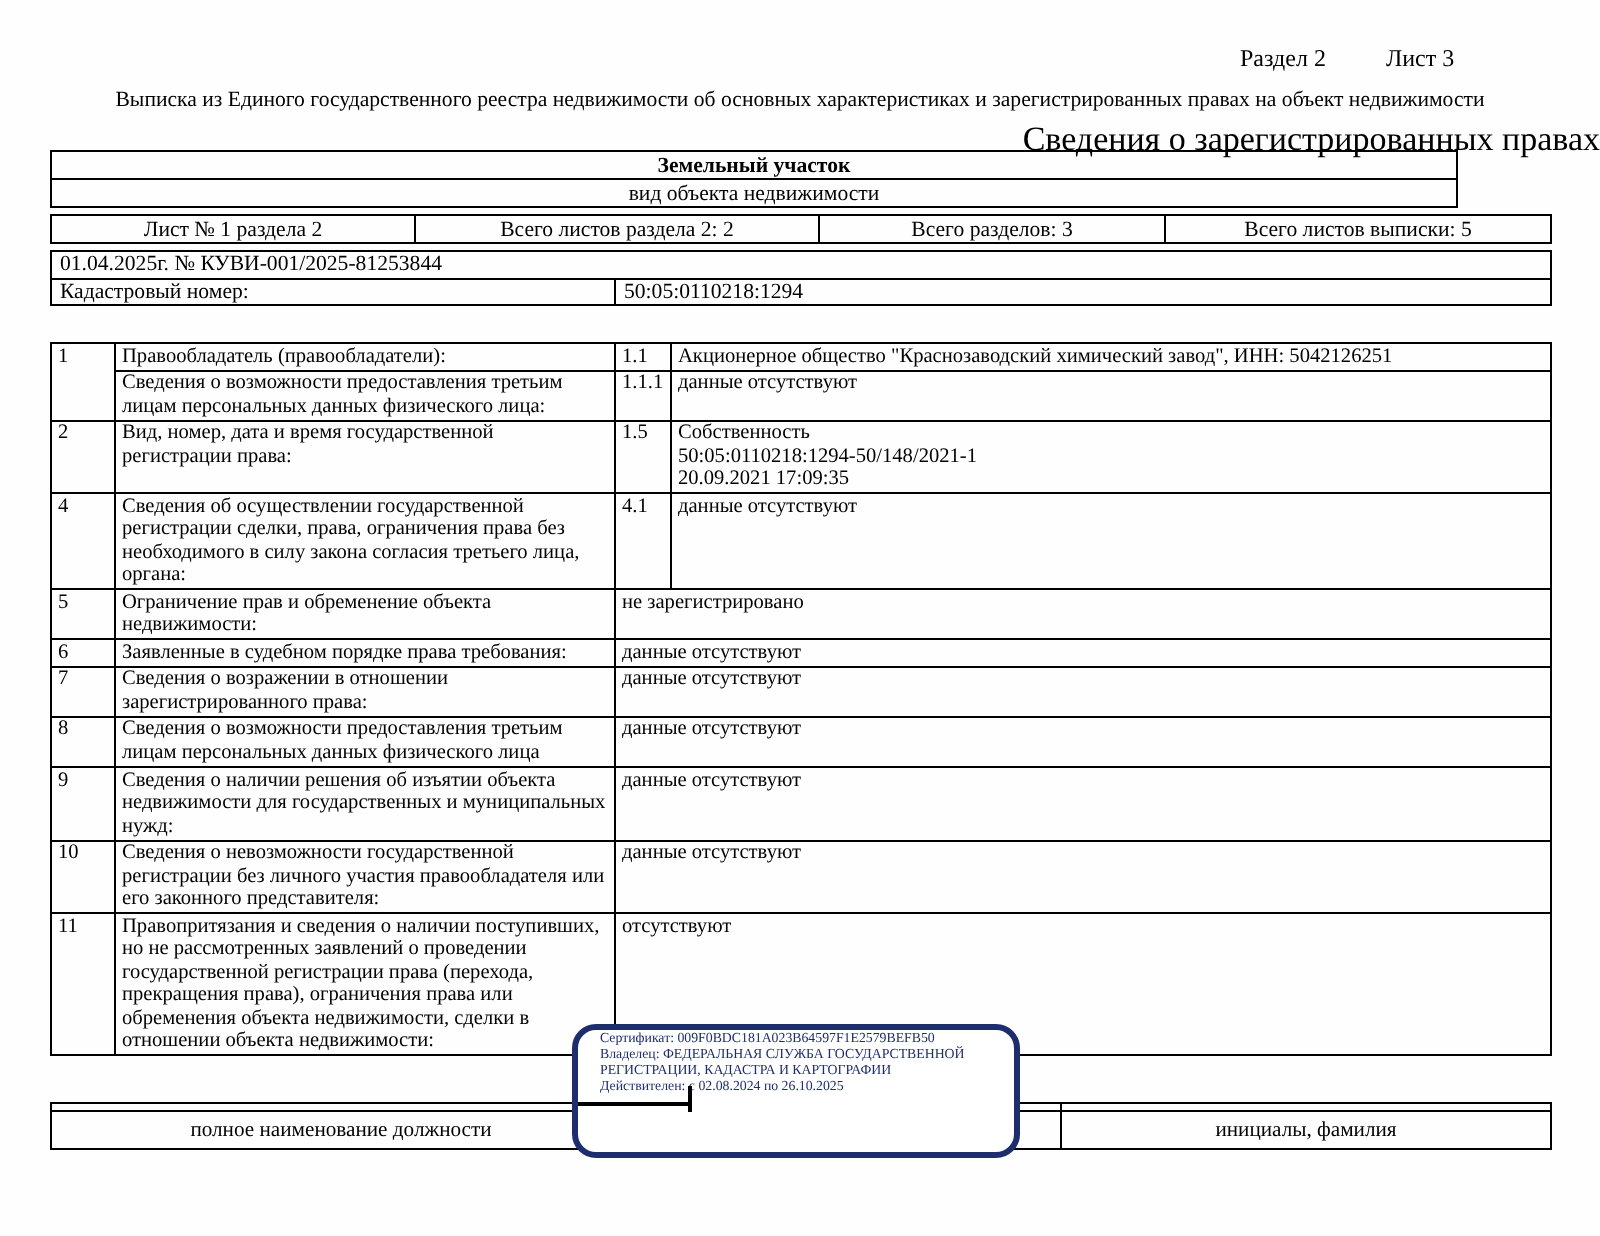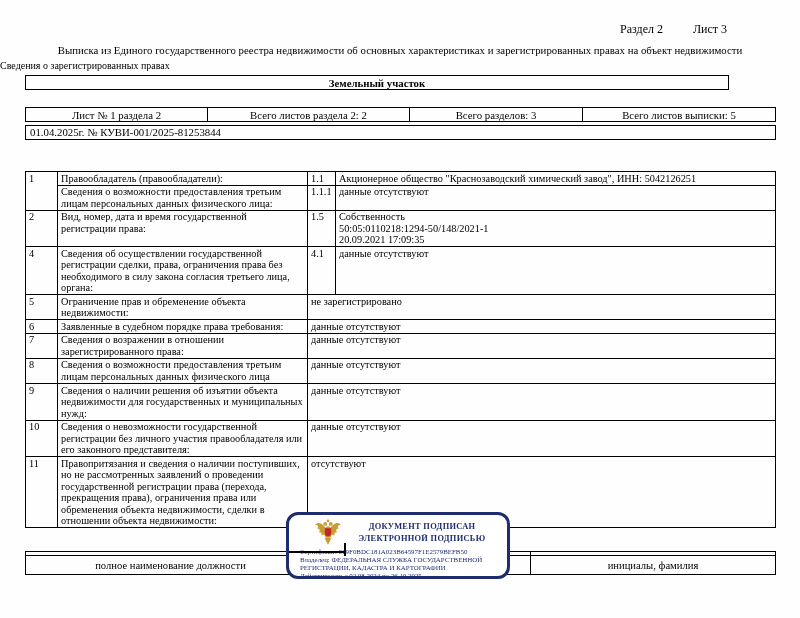--- a/index.html
+++ b/index.html
@@ -6,21 +6,21 @@
   body{
     width:800px;height:618px;position:relative;background:#fefefe;color:#000;
     font-family:"Liberation Serif","DejaVu Serif",serif;
     -webkit-font-smoothing:antialiased;
   }
   .abs{position:absolute;}
   
   .hdr-right{top:22px;left:620px;display:flex;gap:30px;font-size:12px;}
   
   .title1{top:44px;left:0;width:800px;text-align:center;font-size:10.8px;}
-  .title2{top:60px;left:0;width:800px;text-align:left;font-size:10px;}
+  .title2{top:60px;left:0;width:800px;text-align:right;font-size:17px;}
   
   table{border-collapse:collapse;table-layout:fixed;width:704px;}
   td{border:1.6px solid #000;overflow:hidden;}
   
   .tblA{top:75px;left:25px;}
   .tblA td{text-align:center;font-size:10.8px;padding:0;height:13px;}
   .tblA .obj-type{font-weight:bold;}
   .tblB{top:107px;left:25px;}
   .tblB td{text-align:center;font-size:10.8px;padding:0;height:13px;}
   .tblC{top:125px;left:25px;}
@@ -59,20 +59,23 @@
 </div>
 
 <div class="abs title1">Выписка из Единого государственного реестра недвижимости об основных характеристиках и зарегистрированных правах на объект недвижимости</div>
 <div class="abs title2">Сведения о зарегистрированных правах</div>
 
 <table class="abs tblA">
   <tbody>
       <tr>
     <td class="obj-type">Земельный участок</td>
   </tr>
+  <tr>
+    <td>вид объекта недвижимости</td>
+  </tr>
 </tbody>
   </table>
 
 <table class="abs tblB">
   <colgroup>
       <col style="width:182px">
       <col style="width:202px">
       <col style="width:173px">
       <col style="width:193px">
     </colgroup>
@@ -87,20 +90,24 @@
   </table>
 
 <table class="abs tblC">
   <colgroup>
       <col style="width:282px">
       <col style="width:468px">
     </colgroup>
   <tbody>
       <tr>
     <td colspan="2">01.04.2025г. № КУВИ-001/2025-81253844</td>
+  </tr>
+  <tr>
+    <td>Кадастровый номер:</td>
+    <td>50:05:0110218:1294</td>
   </tr>
 </tbody>
   </table>
 
 <table class="abs tblMain">
   <colgroup>
       <col style="width:32px">
       <col style="width:250px">
       <col style="width:28px">
       <col style="width:440px">
@@ -183,36 +190,20 @@
   </tr>
   <tr class="lbls">
     <td>полное наименование должности</td>
     <td></td>
     <td>инициалы, фамилия</td>
   </tr>
 </tbody>
   </table>
 
 <div class="abs stamp">
-  <div class="stamp-top">
-    <svg class="stamp-emblem" viewBox="0 0 34 38" xmlns="http://www.w3.org/2000/svg">
-      <path d="M15 14 C9 5,3 5,1 9 C5 9,6 12,3 13 C7 14,8 16,5 18 C9 18,10 20,8 22 C12 22,14 19,15 17 Z" fill="#c99b31"></path>
-      <path d="M19 14 C25 5,31 5,33 9 C29 9,28 12,31 13 C27 14,26 16,29 18 C25 18,24 20,26 22 C22 22,20 19,19 17 Z" fill="#c99b31"></path>
-      <circle cx="13.5" cy="7.5" r="2.4" fill="#c99b31"></circle>
-      <circle cx="20.5" cy="7.5" r="2.4" fill="#c99b31"></circle>
-      <circle cx="17" cy="3.6" r="1.7" fill="#c99b31"></circle>
-      <ellipse cx="17" cy="18" rx="5.4" ry="7.4" fill="#c99b31"></ellipse>
-      <path d="M12.5 25 L17 34 L21.5 25 Z" fill="#c99b31"></path>
-      <path d="M13 13 h8 v6.2 a4 4 0 0 1 -4 4 a4 4 0 0 1 -4 -4 Z" fill="#c0272d"></path>
-    </svg>
-    <div class="stamp-title">
-      <div>ДОКУМЕНТ ПОДПИСАН</div>
-      <div>ЭЛЕКТРОННОЙ ПОДПИСЬЮ</div>
-    </div>
-  </div>
   <div class="stamp-lines">
     <div>Сертификат: 009F0BDC181A023B64597F1E2579BEFB50</div>
     <div>Владелец: ФЕДЕРАЛЬНАЯ СЛУЖБА ГОСУДАРСТВЕННОЙ</div>
     <div>РЕГИСТРАЦИИ, КАДАСТРА И КАРТОГРАФИИ</div>
     <div>Действителен: с 02.08.2024 по 26.10.2025</div>
   </div>
 </div>
 
 <div class="abs artifact artA"></div>
 <div class="abs artifact artB"></div>

